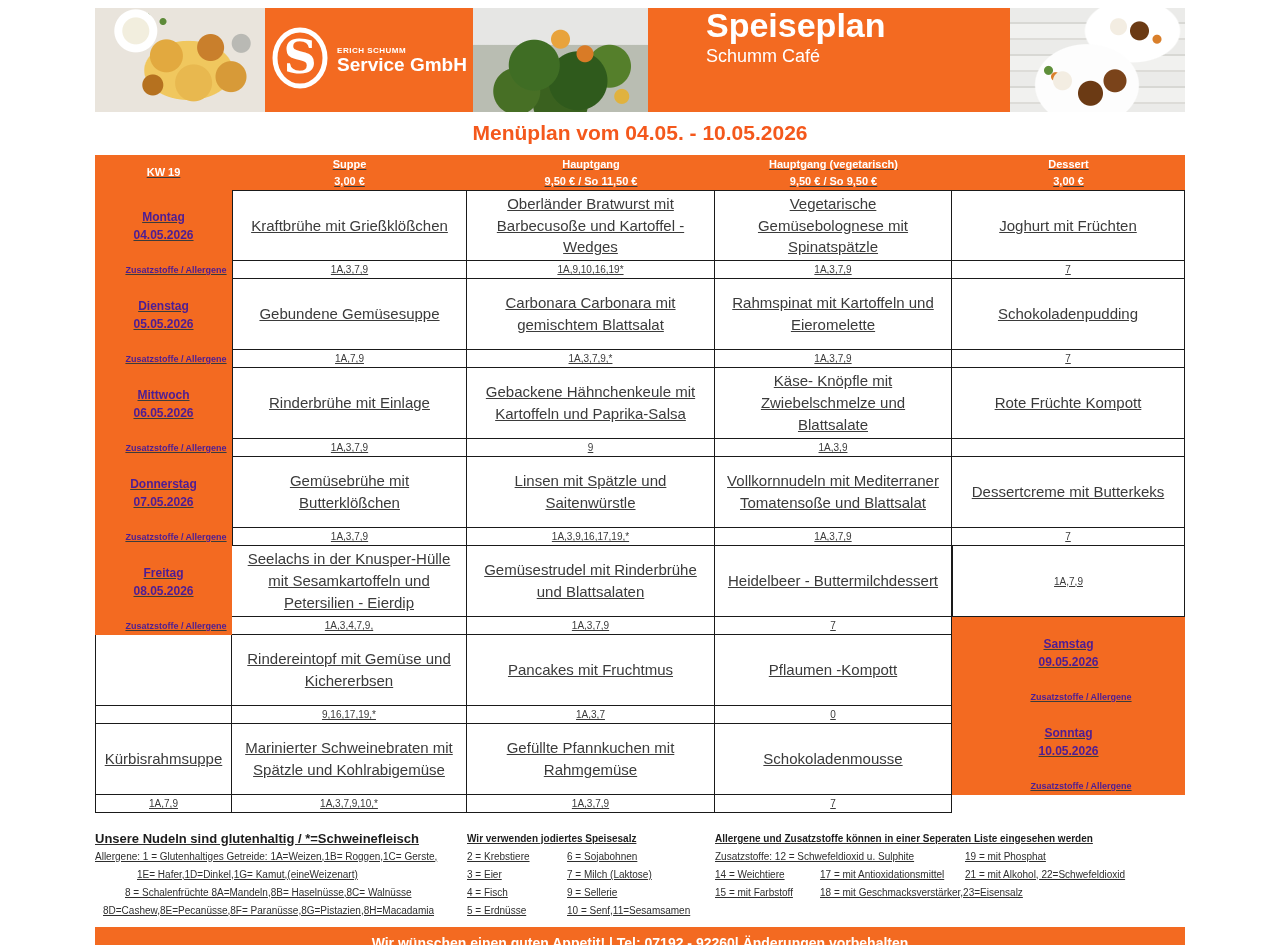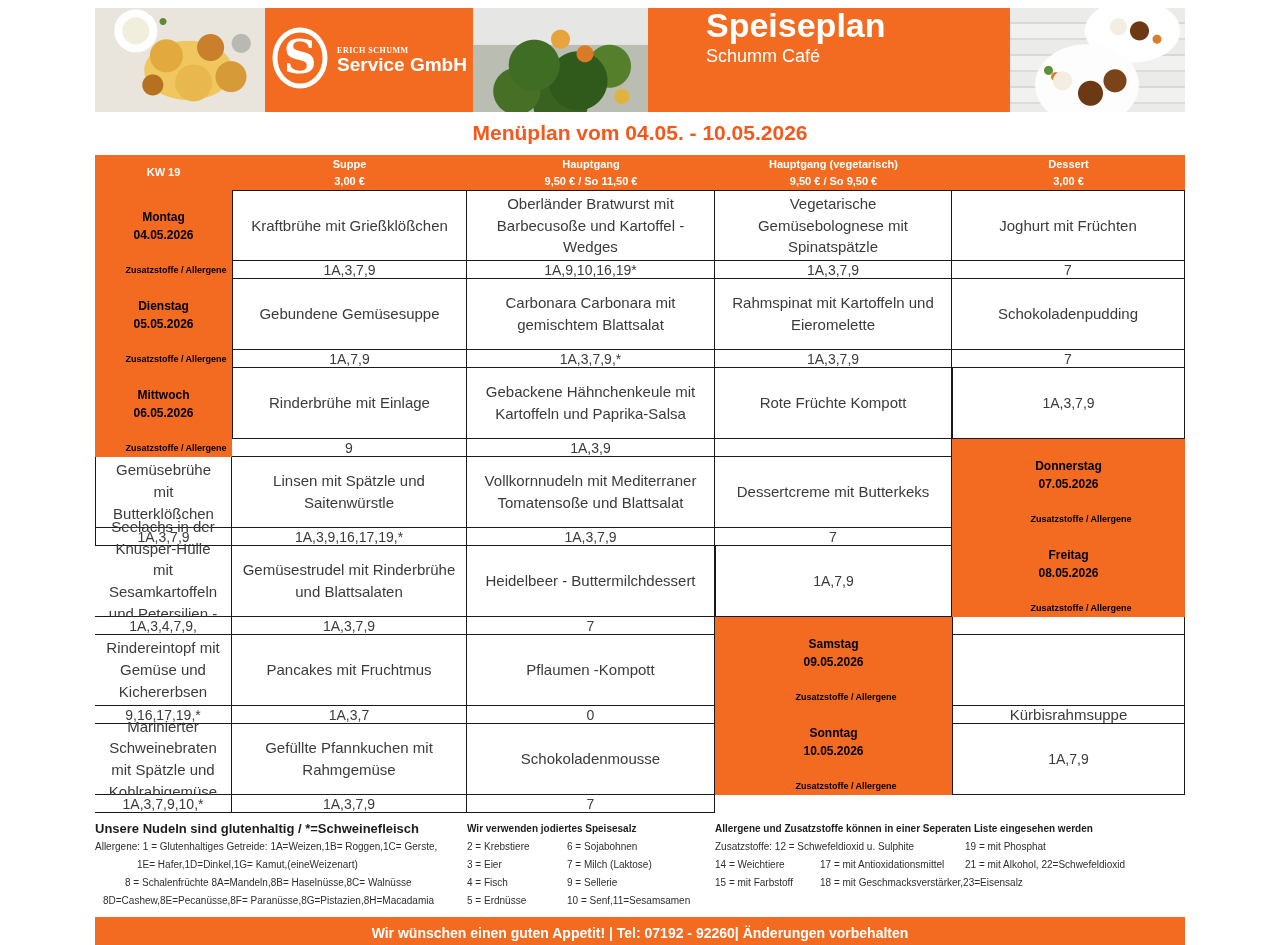--- a/index.html
+++ b/index.html
@@ -23,21 +23,21 @@
     radial-gradient(circle at 40% 13%, #5d8a38 3px, transparent 4px),
     radial-gradient(circle at 42% 46%, #e2a93f 16px, transparent 17px),
     radial-gradient(circle at 68% 38%, #c97f2c 13px, transparent 14px),
     radial-gradient(circle at 58% 72%, #e8b84f 18px, transparent 19px),
     radial-gradient(circle at 80% 66%, #d79a38 15px, transparent 16px),
     radial-gradient(circle at 34% 74%, #b5711f 10px, transparent 11px),
     radial-gradient(circle at 86% 34%, #b9b9b4 9px, transparent 10px),
     radial-gradient(ellipse at 55% 60%, #f0c75e 33%, transparent 34%);}
   .logo-block{width:208px;background:var(--orange);display:flex;align-items:center;justify-content:center;gap:8px;}
   .logo-mark{flex:0 0 auto;}
-  .logo-text .small{color:#fff;font-weight:bold;font-size:8px;letter-spacing:.5px;font-family:Liberation Serif, serif;}
+  .logo-text .small{color:#fff;font-weight:bold;font-size:8px;letter-spacing:.5px;}
   .logo-text .large{color:#fff;font-weight:bold;font-size:19px;line-height:1.05;}
   .photo-salad{width:175px;background-color:#cfd0cc;background-image:
     radial-gradient(circle at 50% 30%, #e8a33c 9px, transparent 10px),
     radial-gradient(circle at 64% 44%, #d97b26 8px, transparent 9px),
     radial-gradient(circle at 35% 55%, #3f6d24 25px, transparent 26px),
     radial-gradient(circle at 60% 70%, #2f5a1c 29px, transparent 30px),
     radial-gradient(circle at 78% 56%, #557f2b 21px, transparent 22px),
     radial-gradient(circle at 25% 80%, #476f25 23px, transparent 24px),
     radial-gradient(circle at 50% 92%, #3a611f 27px, transparent 28px),
     radial-gradient(circle at 85% 85%, #e0b23e 7px, transparent 8px),
@@ -56,33 +56,33 @@
     radial-gradient(circle at 62% 18%, #f3ede2 8px, transparent 9px),
     radial-gradient(circle at 84% 30%, #d97f2b 4px, transparent 5px),
     radial-gradient(ellipse at 70% 22%, #ffffff 27%, transparent 28%),
     repeating-linear-gradient(#ebebe9 0 14px, #d8d8d4 14px 16px, #f1f1ef 16px 30px, #dddcd8 30px 32px);}
 
   
   .menu-title{color:var(--title-orange);font-size:21px;font-weight:bold;text-align:center;margin:9px 0 10px 0;}
 
   
   .menu-grid{display:grid;grid-template-columns:137px 235px 248px 237px 233px;
-    grid-template-rows:35px repeat(7, 71px 18px);}
+    grid-template-rows:35px repeat(7, 71px 18px);text-decoration:underline;}
   .hcell{background:var(--orange);color:#fff;display:flex;flex-direction:column;align-items:center;justify-content:center;font-size:11px;font-weight:bold;line-height:1.5;}
-  .day-cell{grid-row:span 2;background:var(--orange);color:#000000;display:flex;flex-direction:column;justify-content:center;}
+  .day-cell{grid-row:span 2;background:var(--orange);color:#4c1d95;display:flex;flex-direction:column;justify-content:center;}
   .day-main{height:71px;display:flex;flex-direction:column;align-items:center;justify-content:center;font-size:12px;font-weight:bold;line-height:1.5;}
   .day-alg{height:18px;display:flex;align-items:center;justify-content:center;font-size:9px;font-weight:bold;padding-left:25px;}
   .cell{background:#fff;border-right:1px solid var(--line);border-bottom:1px solid var(--line);}
   .col-first{border-left:1px solid var(--line);}
   .top-row{border-top:1px solid var(--line);}
   .cell-menu{display:flex;align-items:center;justify-content:center;text-align:center;font-size:15px;line-height:1.45;padding:0 10px;color:var(--ink);}
-  .cell-alg{display:flex;align-items:center;justify-content:center;font-size:14px;color:var(--ink);}
-
-  
-  .legend{display:flex;margin-top:6px;font-size:10px;color:#2e2e2e;}
+  .cell-alg{display:flex;align-items:center;justify-content:center;font-size:10px;color:var(--ink);}
+
+  
+  .legend{display:flex;margin-top:16px;font-size:10px;color:#2e2e2e;text-decoration:underline;}
   .legend .lg-left{width:372px;}
   .legend .lg-mid{width:248px;}
   .legend .lg-right{flex:1;}
   .legend .row{height:18px;display:flex;align-items:center;}
   .lg-left .title{font-size:13px;font-weight:bold;color:#1c1c1c;}
   .lg-mid .title,.lg-right .title{font-weight:bold;font-size:10px;color:#1c1c1c;}
   .ind1{padding-left:42px;}
   .ind2{padding-left:30px;}
   .ind3{padding-left:8px;}
   .m-c1{width:100px;display:inline-block;}
@@ -176,20 +176,21 @@
 
     <div class="day-cell">
       <div class="day-main">
         <span>Mittwoch</span>
         <span>06.05.2026</span>
       </div>
       <div class="day-alg">Zusatzstoffe / Allergene</div>
     </div>
     <div class="cell cell-menu col-first">Rinderbrühe mit Einlage</div>
     <div class="cell cell-menu">Gebackene Hähnchenkeule mit Kartoffeln und Paprika-Salsa</div>
+    <div class="cell cell-menu">Käse- Knöpfle mit Zwiebelschmelze und Blattsalate</div>
     <div class="cell cell-menu">Rote Früchte Kompott</div>
     <div class="cell cell-alg col-first">1A,3,7,9</div>
     <div class="cell cell-alg">9</div>
     <div class="cell cell-alg">1A,3,9</div>
     <div class="cell cell-alg"></div>
 
     <div class="day-cell">
       <div class="day-main">
         <span>Donnerstag</span>
         <span>07.05.2026</span>

